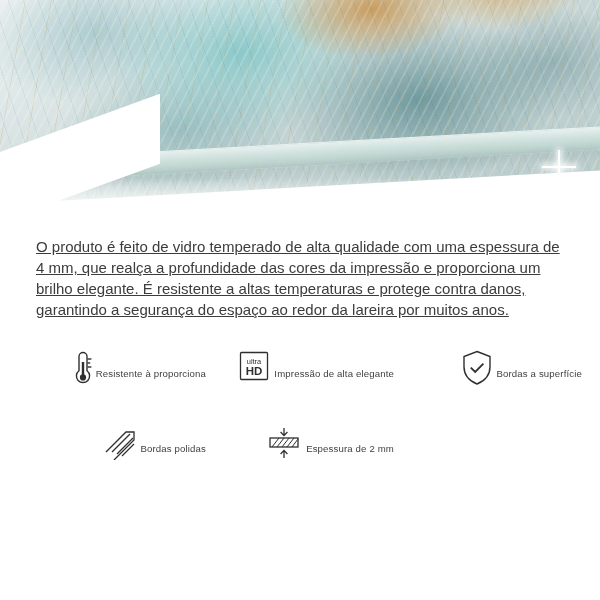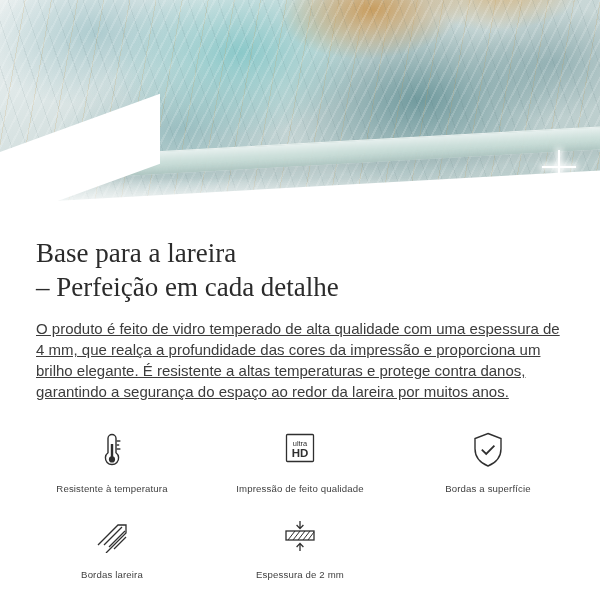--- a/index.html
+++ b/index.html
@@ -157,21 +157,21 @@
   
   .features {
     margin-top: 26px;
     padding: 0 18px;
     display: grid;
     grid-template-columns: repeat(3, 1fr);
     row-gap: 20px;
   }
   .feature {
     display: flex;
-    flex-direction: column;
+    flex-direction: row;
     align-items: center;
     text-align: center;
     justify-content: flex-end;
   }
   .feature-icon {
     height: 44px;
     display: flex;
     align-items: center;
     justify-content: center;
     margin-bottom: 11px;
@@ -192,52 +192,48 @@
     <div class="hero-art"></div>
     <div class="hero-edge"></div>
     <div class="hero-shadow"></div>
     <div class="hero-mask-left"></div>
     <div class="sparkle"></div>
     <div class="sparkle small"></div>
     <div class="hero-bottom-fade"></div>
   </div>
 
   <div class="content">
-    <h1 class="headline">
-      <span>Base para a lareira</span>
-      <span class="line2">– Perfeição em cada detalhe</span>
-    </h1>
     <p class="paragraph">O produto é feito de vidro temperado de alta qualidade com uma espessura de 4 mm, que realça a profundidade das cores da impressão e proporciona um brilho elegante. É resistente a altas temperaturas e protege contra danos, garantindo a segurança do espaço ao redor da lareira por muitos anos.</p>
   </div>
 
   <div class="features">
 
     <div class="feature">
       <div class="feature-icon">
         <svg width="26" height="40" viewBox="0 0 26 40" fill="none" stroke="#2f2f2f" stroke-width="1.4">
           <path d="M13 4.5 a4 4 0 0 1 4 4 v14.2 a6.6 6.6 0 1 1 -8 0 V8.5 a4 4 0 0 1 4 -4 z"></path>
           <circle cx="13" cy="29.4" r="3.1" fill="#2f2f2f" stroke="none"></circle>
           <rect x="11.8" y="14" width="2.4" height="13" fill="#2f2f2f" stroke="none"></rect>
           <line x1="17.6" y1="11" x2="21.4" y2="11"></line>
           <line x1="17.6" y1="15" x2="20.2" y2="15"></line>
           <line x1="17.6" y1="19" x2="21.4" y2="19"></line>
         </svg>
       </div>
-      <div class="feature-label">Resistente à temperatura</div>
+      <div class="feature-label">Resistente à proporciona</div>
     </div>
 
     <div class="feature">
       <div class="feature-icon">
         <svg width="40" height="38" viewBox="0 0 40 38">
           <rect x="6.5" y="3.5" width="27" height="27" rx="1" fill="none" stroke="#2f2f2f" stroke-width="1.3"></rect>
           <text x="20" y="14.5" text-anchor="middle" font-family="Liberation Sans, sans-serif" font-size="7.4" fill="#2f2f2f">ultra</text>
           <text x="20" y="26" text-anchor="middle" font-family="Liberation Sans, sans-serif" font-size="11.5" font-weight="bold" fill="#2f2f2f">HD</text>
         </svg>
       </div>
-      <div class="feature-label">Impressão de feito qualidade</div>
+      <div class="feature-label">Impressão de alta elegante</div>
     </div>
 
     <div class="feature">
       <div class="feature-icon">
         <svg width="38" height="40" viewBox="0 0 38 40" fill="none" stroke="#2f2f2f" stroke-width="1.4">
           <path d="M19 3.5 L32 8.6 v10.2 c0 8.4 -5.6 14.2 -13 17.2 -7.4 -3 -13 -8.8 -13 -17.2 V8.6 z"></path>
           <path d="M12.8 19.6 l4.4 4.4 8.2 -8.4" stroke-width="1.8"></path>
         </svg>
       </div>
       <div class="feature-label">Bordas a superfície</div>
@@ -246,21 +242,21 @@
 
     <div class="feature">
       <div class="feature-icon">
         <svg width="40" height="34" viewBox="0 0 40 34" fill="none" stroke="#2f2f2f" stroke-width="1.3">
           <path d="M6 26 L26 6 h8 v8 L14 34"></path>
           <path d="M12 26 L30 8"></path>
           <path d="M17 28 L33 12"></path>
           <path d="M22 30 L34 18"></path>
         </svg>
       </div>
-      <div class="feature-label">Bordas lareira</div>
+      <div class="feature-label">Bordas polidas</div>
     </div>
 
     <div class="feature">
       <div class="feature-icon">
         <svg width="44" height="36" viewBox="0 0 44 36" fill="none" stroke="#2f2f2f" stroke-width="1.3">
           <path d="M22 3 v7 M18.6 7 L22 10.6 25.4 7"></path>
           <rect x="8" y="13" width="28" height="9" fill="none"></rect>
           <path d="M10 22 L17 13 M15 22 L22 13 M20 22 L27 13 M25 22 L32 13 M30 22 L36 14" stroke-width="1"></path>
           <path d="M22 33 v-7 M18.6 29 L22 25.4 25.4 29"></path>
         </svg>

